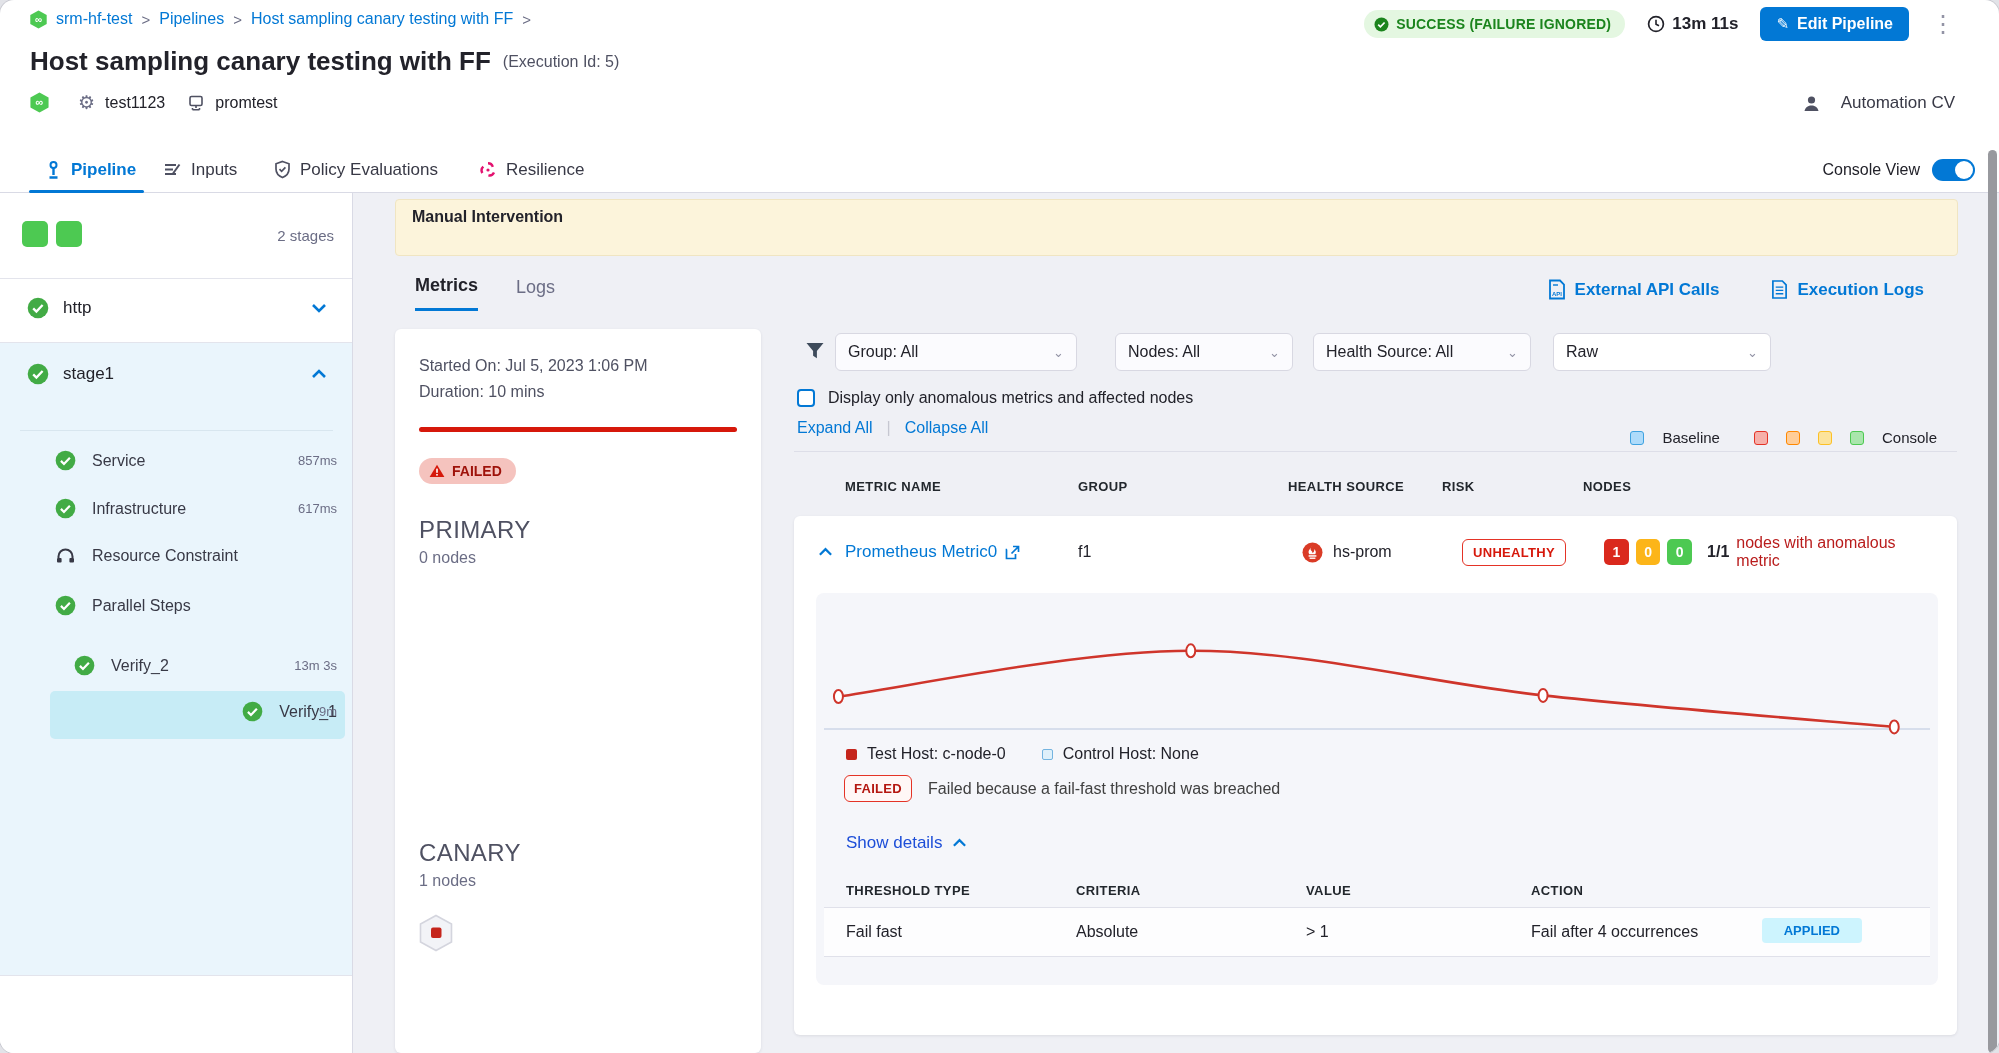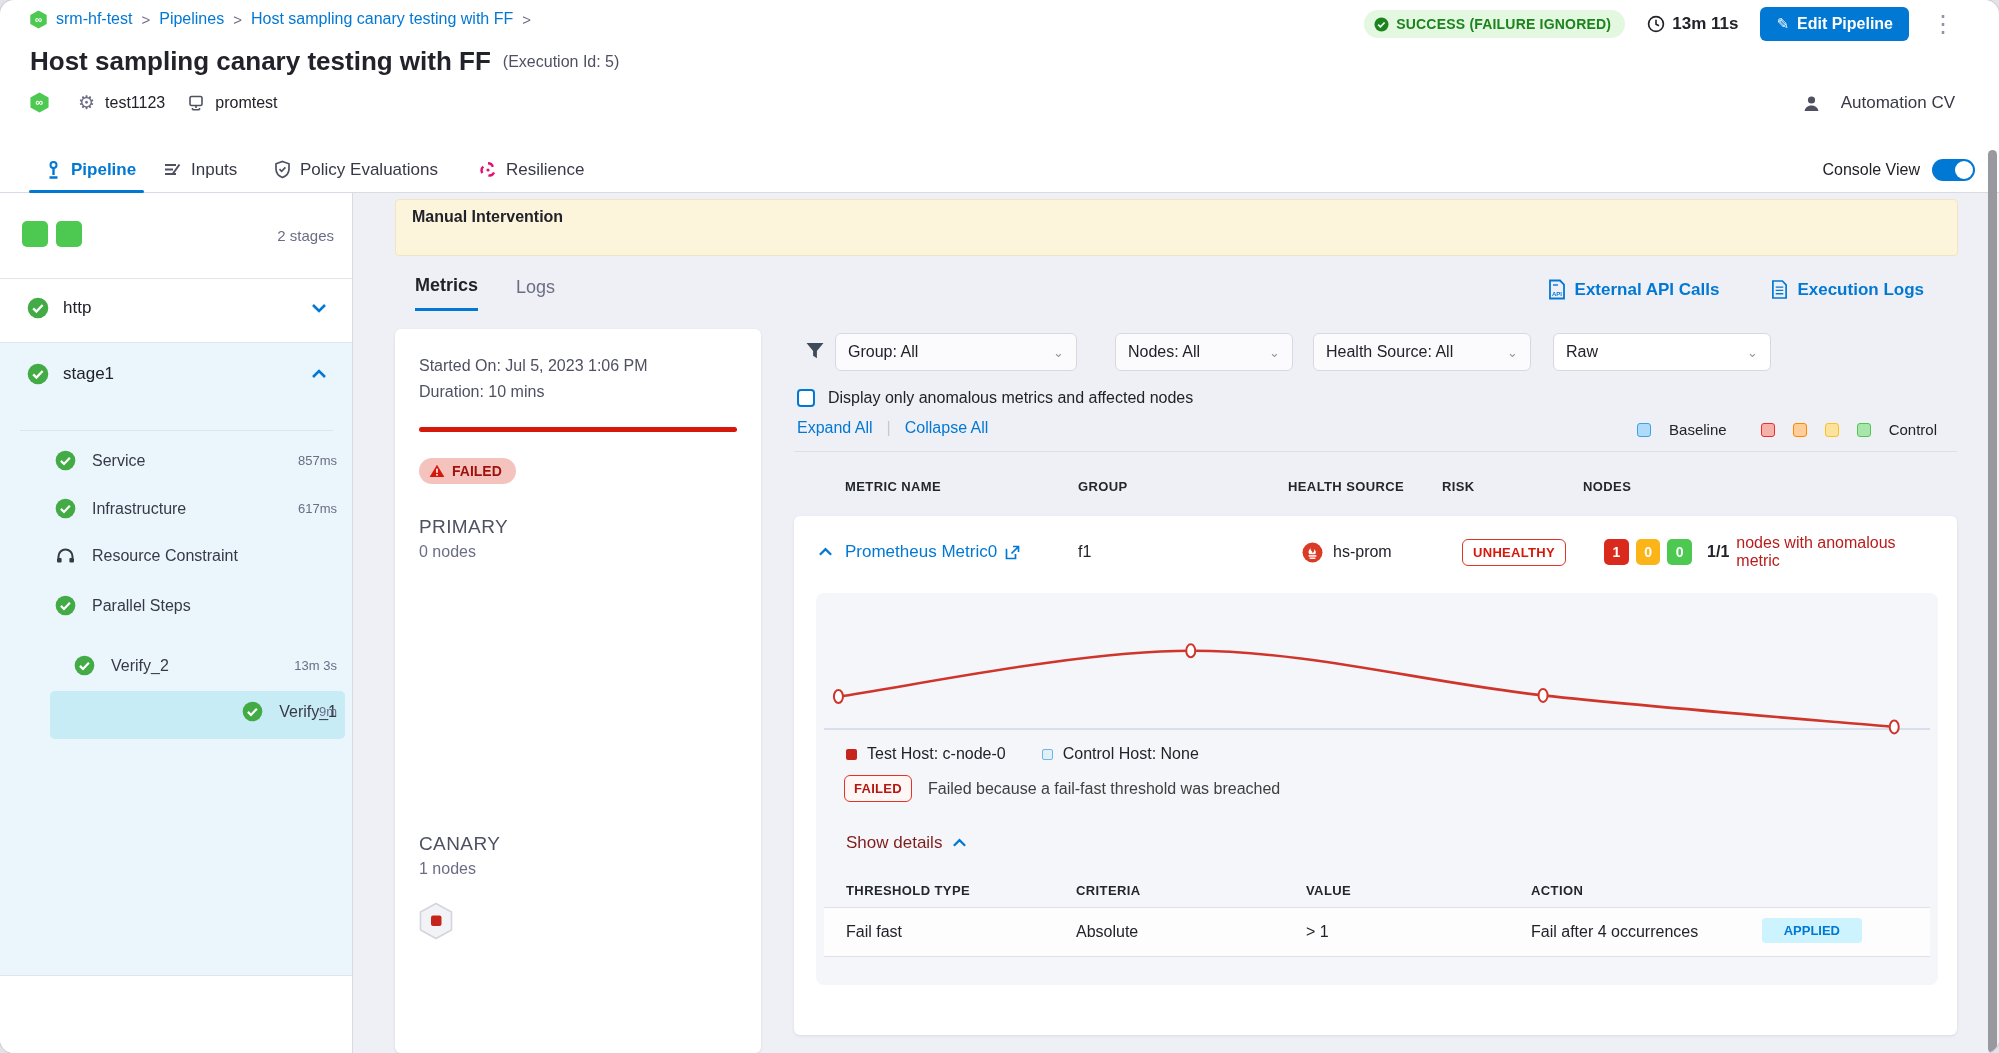--- a/index.html
+++ b/index.html
@@ -42,21 +42,21 @@
   
   .main{position:absolute;left:353px;top:193px;width:1646px;height:860px;background:#EFF0F5;}
   .banner{position:absolute;left:42px;top:6px;width:1563px;height:57px;background:#FCF4DB;border:1px solid #f0e5c2;border-radius:4px;padding:8px 16px;}
   .banner-title{font-size:16px;font-weight:bold;color:#22222a;}
   .banner-sub{font-size:15px;color:#22222a;margin-top:3px;}
   .mtab{font-size:18px;color:#6b6d85;cursor:pointer;padding-bottom:12px;}
   .mtab.active{color:#22222a;font-weight:bold;border-bottom:3px solid #0278D5;}
   .blue-link{color:#0278D5;font-size:17px;font-weight:bold;display:flex;align-items:center;gap:9px;cursor:pointer;}
   .card{background:#fff;border-radius:6px;box-shadow:0 1px 3px rgba(40,41,61,.10);}
   .failed-pill{background:#F5C3BE;color:#9e120a;font-size:14px;font-weight:bold;border-radius:14px;padding:5px 14px 5px 10px;display:inline-flex;align-items:center;gap:7px;}
-  .group-title{font-size:19px;color:#4f5162;letter-spacing:.4px;}
+  .group-title{font-size:24px;color:#4f5162;letter-spacing:.4px;}
   .nodes-sub{font-size:16px;color:#6b6d85;margin-top:5px;}
   .dropdown{height:38px;background:#fbfbfe;border:1px solid #d8d8e2;border-radius:6px;display:flex;align-items:center;justify-content:space-between;padding:0 12px;font-size:16px;color:#22222a;cursor:pointer;}
   .chev{color:#9293a5;font-size:13px;}
   .checkbox{width:18px;height:18px;border:2px solid #0278D5;border-radius:4px;background:#fff;cursor:pointer;}
   .link15{color:#0278D5;font-size:16px;cursor:pointer;}
   .legend-sq{width:14px;height:14px;border-radius:3px;display:inline-block;}
   .th{font-size:13px;font-weight:bold;color:#22272d;letter-spacing:.4px;}
   .unhealthy{border:1.6px solid #e43326;color:#d6180b;background:#fff;font-size:13px;font-weight:bold;border-radius:6px;padding:5px 10px;letter-spacing:.3px;}
   .nbadge{width:26px;height:26px;border-radius:5px;color:#fff;font-size:14px;font-weight:bold;display:flex;align-items:center;justify-content:center;}
   .inner-panel{position:absolute;left:22px;top:77px;width:1122px;height:392px;background:#F5F6FA;border-radius:8px;}
@@ -345,28 +345,28 @@
     <div class="abs row" style="left:444px;top:196px;gap:13px;">
       <span class="checkbox"></span>
       <span style="font-size:16px;color:#22222a;">Display only anomalous metrics and affected nodes</span>
     </div>
 
     <div class="abs row" style="left:444px;top:226px;gap:14px;">
       <span class="link15">Expand All</span>
       <span style="color:#c6c7d1;">|</span>
       <span class="link15">Collapse All</span>
     </div>
-    <div class="abs row" style="right:62px;top:228px;gap:18px;text-align:center;">
+    <div class="abs row" style="right:62px;top:236px;gap:18px;text-align:center;">
       <span class="legend-sq" style="background:#AEDBFA;border:1.6px solid #3FA2E0;"></span>
       <span style="font-size:15px;color:#22222a;margin-right:16px;">Baseline</span>
       <span class="legend-sq" style="background:#F6B0AA;border:1.6px solid #E43326;"></span>
       <span class="legend-sq" style="background:#FFCD98;border:1.6px solid #FF8800;"></span>
       <span class="legend-sq" style="background:#FCE39B;border:1.6px solid #FCC026;"></span>
       <span class="legend-sq" style="background:#A9E6AC;border:1.6px solid #4DC952;"></span>
-      <span style="font-size:15px;color:#22222a;">Control</span>
+      <span style="font-size:15px;color:#22222a;">Console</span>
     </div>
 
     <div class="abs" style="left:441px;top:258px;width:1163px;border-top:1px solid #dddee8;"></div>
 
     <span class="abs th" style="left:492px;top:286px;">METRIC NAME</span>
     <span class="abs th" style="left:725px;top:286px;">GROUP</span>
     <span class="abs th" style="left:935px;top:286px;">HEALTH SOURCE</span>
     <span class="abs th" style="left:1089px;top:286px;">RISK</span>
     <span class="abs th" style="left:1230px;top:286px;">NODES</span>
 
@@ -420,21 +420,21 @@
           <span style="width:11px;height:11px;background:#DFF0FA;border:1.6px solid #74B4E0;display:inline-block;border-radius:2px;margin-left:26px;"></span>
           <span style="font-size:16px;color:#22222a;">Control Host: None</span>
         </div>
 
         <div class="abs row" style="left:28px;top:182px;gap:16px;">
           <span class="failed-outline">FAILED</span>
           <span style="font-size:16px;color:#404040;">Failed because a fail-fast threshold was breached</span>
         </div>
 
         <div class="abs row" style="left:30px;top:240px;gap:10px;">
-          <span style="font-size:17px;color:#7f1d1d;">Show details</span>
+          <span style="font-size:17px;color:#1d4ed8;">Show details</span>
           <svg width="15" height="10" viewBox="0 0 16 10">
               <path d="M2 8l6-6 6 6" fill="none" stroke="#0278D5" stroke-width="2.4"></path>
             </svg>
         </div>
 
         <span class="abs th" style="left:30px;top:290px;">THRESHOLD TYPE</span>
         <span class="abs th" style="left:260px;top:290px;">CRITERIA</span>
         <span class="abs th" style="left:490px;top:290px;">VALUE</span>
         <span class="abs th" style="left:715px;top:290px;">ACTION</span>
         <div class="abs" style="left:8px;top:314px;width:1106px;border-top:1px solid #e0e1ea;"></div>

